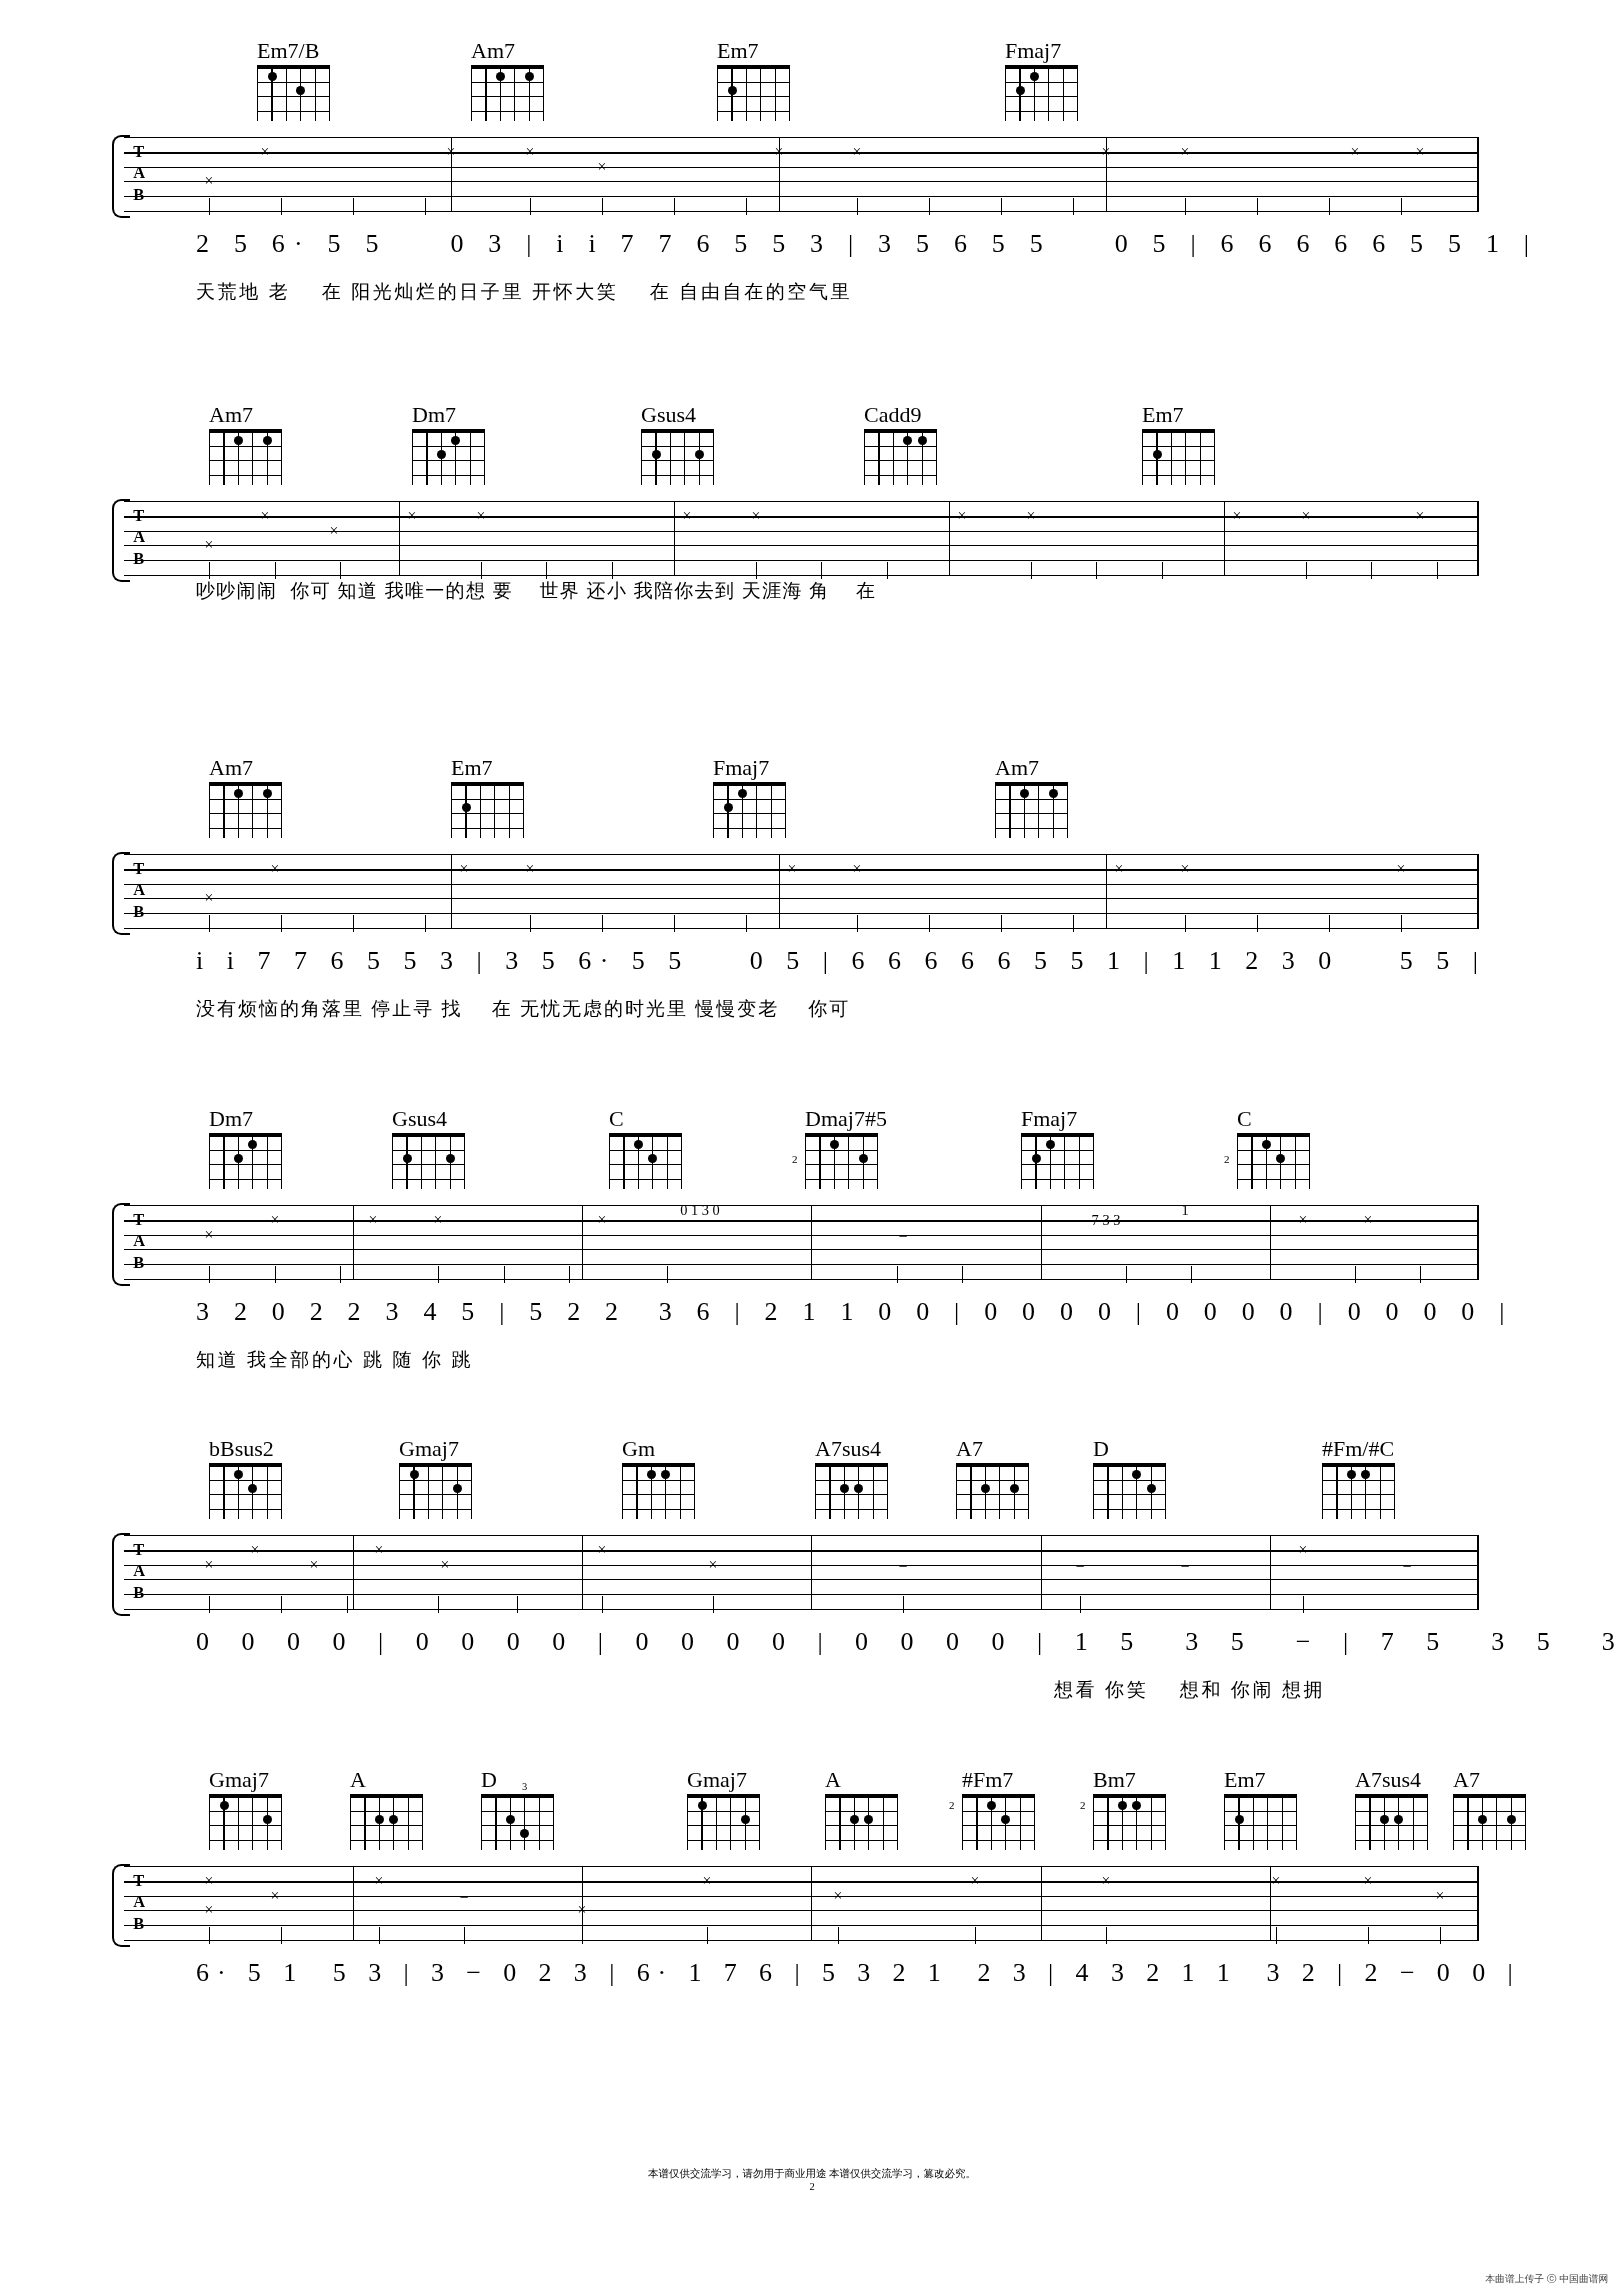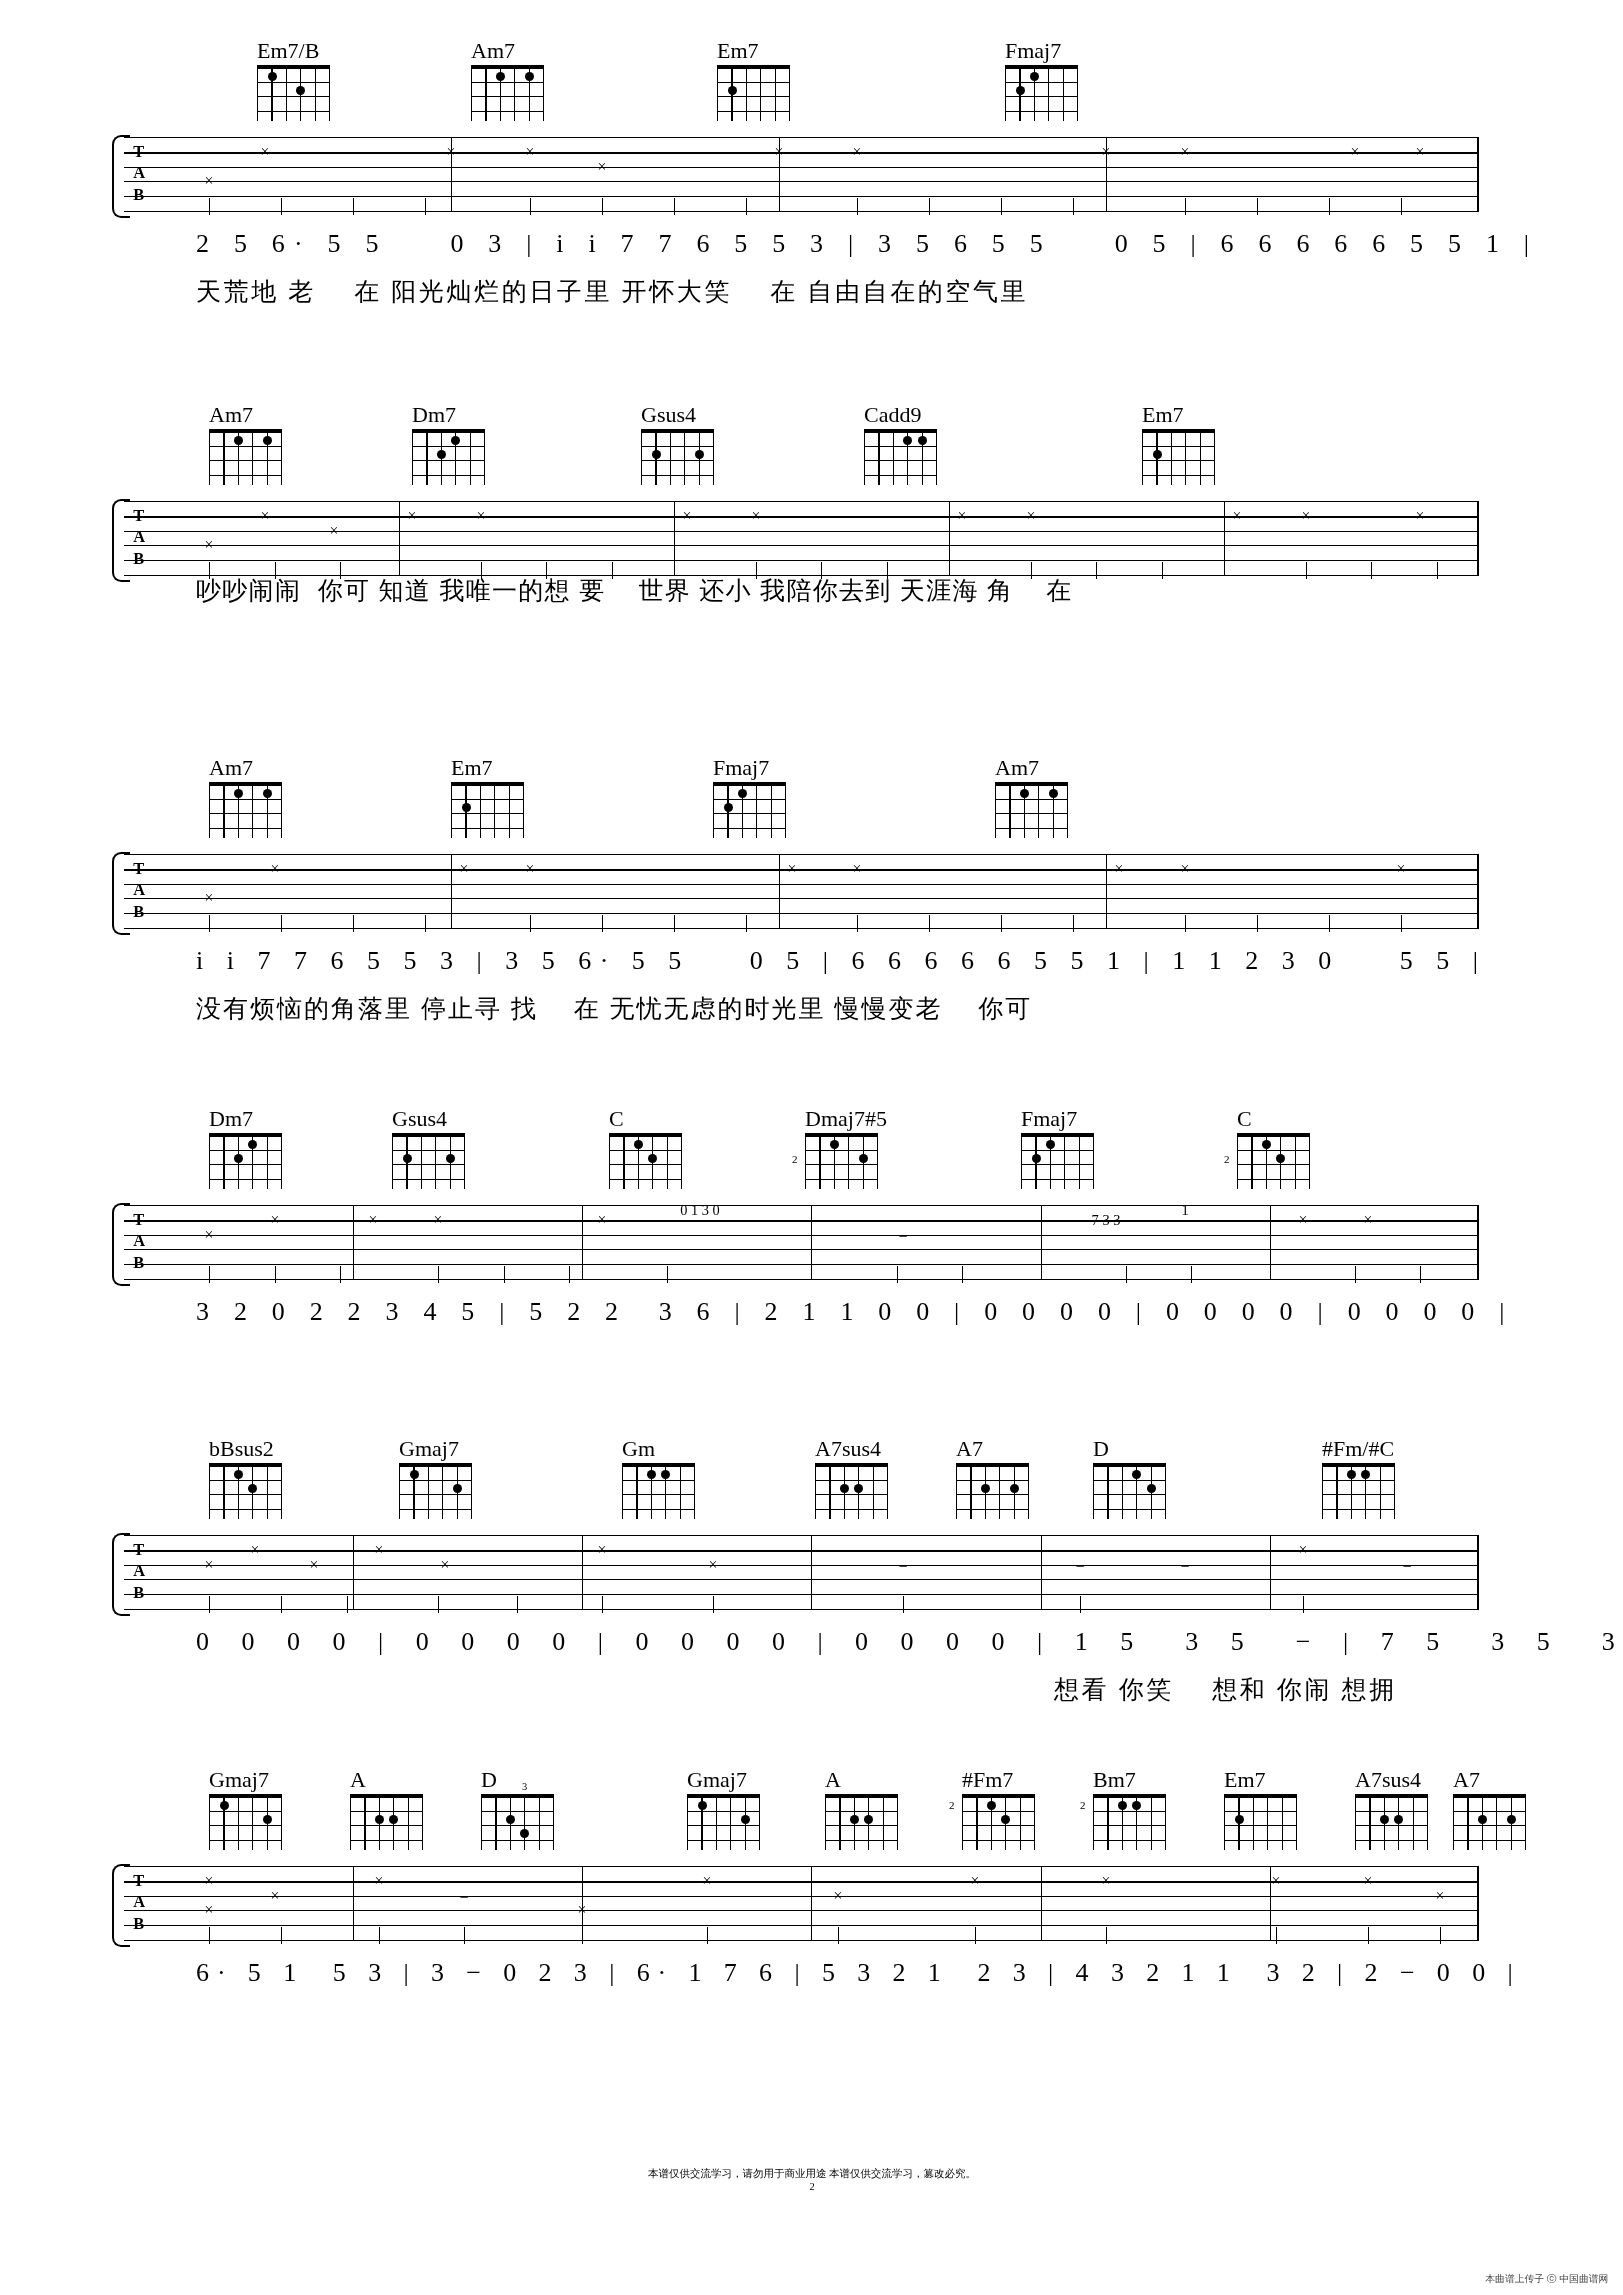--- a/index.html
+++ b/index.html
@@ -30,21 +30,21 @@
   .brace{position:absolute;left:-11.8px;top:-2.6px;width:15.7px;height:79px;border:2px solid #000;border-right:none;border-radius:9.2px 0 0 9.2px;}
   .xmark{position:absolute;font-size:15.7px;line-height:15.7px;transform:translate(-50%,-50%);}
   .num{position:absolute;font-size:14.4px;line-height:14.4px;transform:translate(-50%,-50%);font-family:"Liberation Serif",serif;}
   .stem{position:absolute;width:1.3px;background:#000;}
 
   
   .melody{position:relative;height:48px;margin-top:7.9px;}
   .melody .mnote{position:absolute;font-size:26px;line-height:29px;font-family:"Liberation Serif",serif;white-space:pre;}
 
   .lyrics{position:relative;height:37px;}
-  .lyrics .ly{position:absolute;font-size:25px;line-height:29px;font-family:"Liberation Sans",sans-serif;white-space:pre;}
+  .lyrics .ly{position:absolute;font-size:19px;line-height:29px;font-family:"Liberation Sans",sans-serif;white-space:pre;}
   .stamp{position:absolute;right:15.7px;bottom:9.2px;font-size:9.8px;color:#444;font-family:"Liberation Sans",sans-serif;}
 </style>
 </head>
 <body>
 
 <div class="page">
 
   <div class="system" id="sys1" style="position:absolute;left:124px;top:39px;width:1388px;">
     <div class="chords">
       <div class="chord" style="left:85px;top:0;padding-left:48px;">
@@ -566,20 +566,23 @@
       <div class="stem" style="left:838px;top:60px;height:17px"></div>
       <div class="stem" style="left:1002px;top:60px;height:17px"></div>
       <div class="stem" style="left:1067px;top:60px;height:17px"></div>
       <div class="stem" style="left:1231px;top:60px;height:17px"></div>
       <div class="stem" style="left:1296px;top:60px;height:17px"></div>
     </div>
 
     <div class="melody" style="margin-top:17px">
       <div class="mnote" style="left:72px;top:0;letter-spacing:9.2px">3 2 0 2 2 3 4 5 | 5 2 2  3 6 | 2 1 1 0 0 | 0 0 0 0 | 0 0 0 0 | 0 0 0 0 |</div>
     </div>
+    <div class="lyrics">
+      <div class="ly" style="left:72px;top:0;letter-spacing:2.6px">知道 我全部的心 跳 随 你 跳</div>
+    </div>
   </div>
 
   <div class="system" id="sys5" style="position:absolute;left:124px;top:1437px;width:1388px;">
     <div class="chords">
       <div class="chord" style="left:85px;top:0;">
         <div class="nm">bBsus2</div>
         <div class="grid">
           <div class="nutline"></div>
           <div class="vline" style="left:0"></div>
             <div class="vline" style="left:14.4px"></div>

